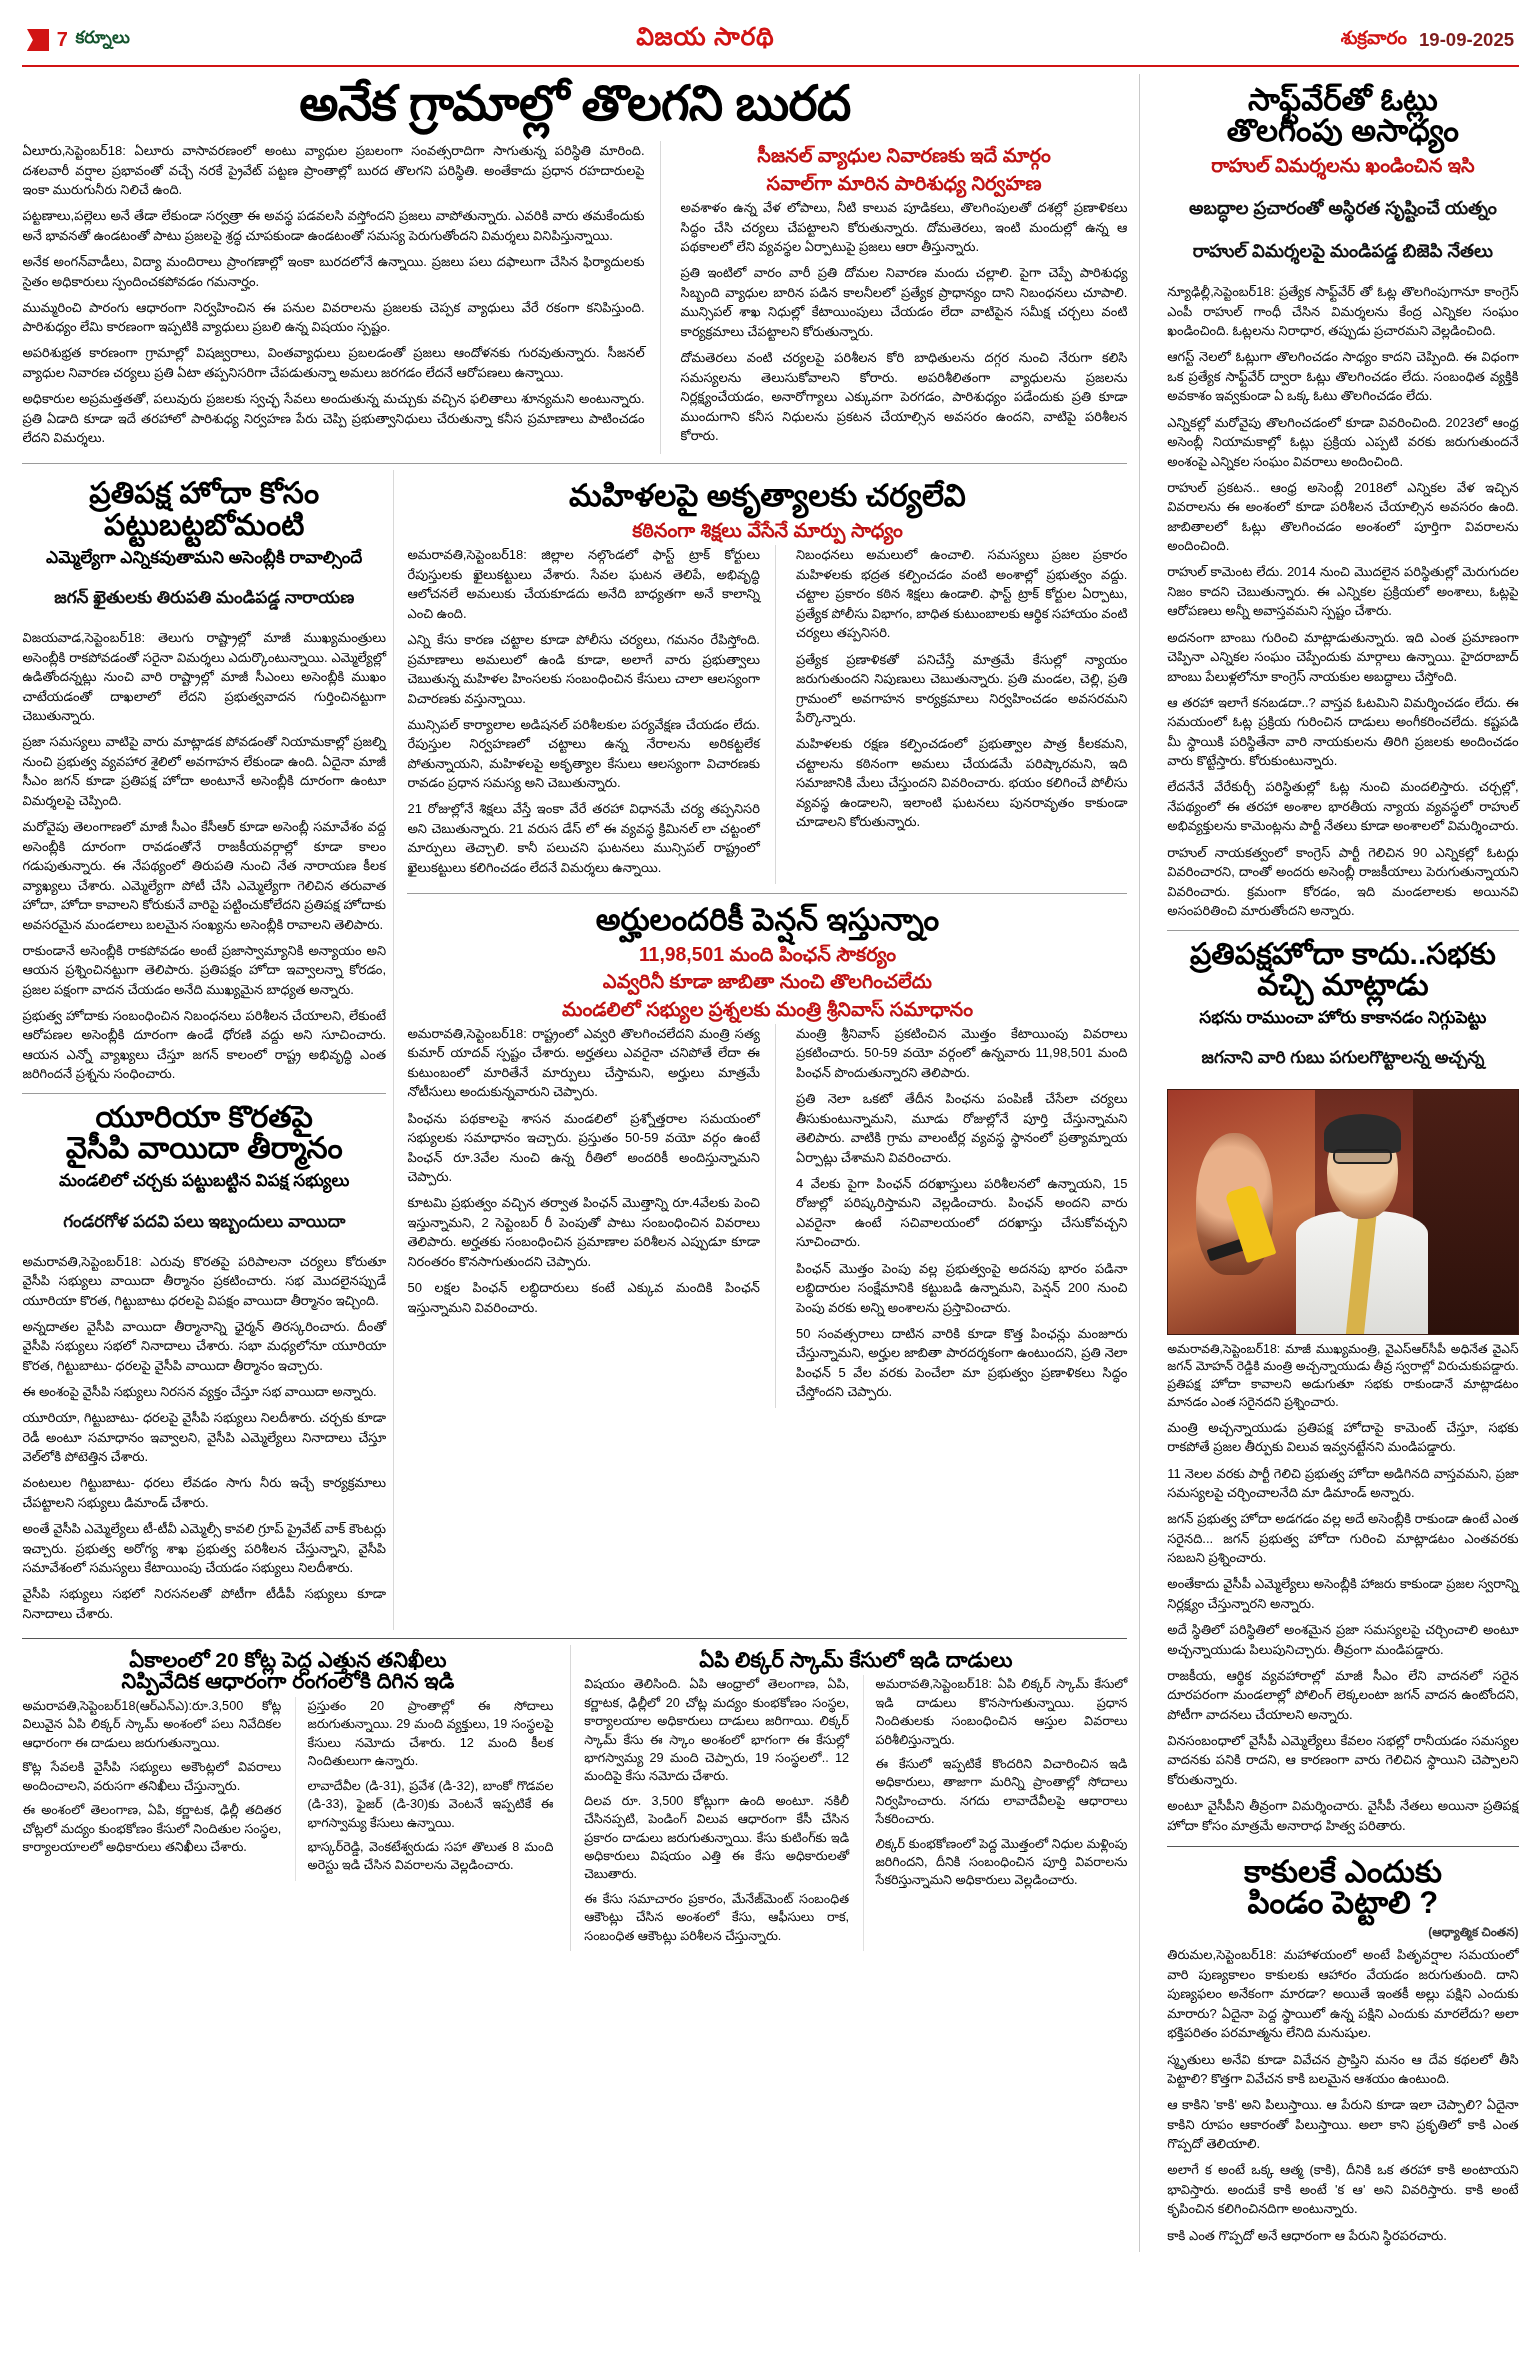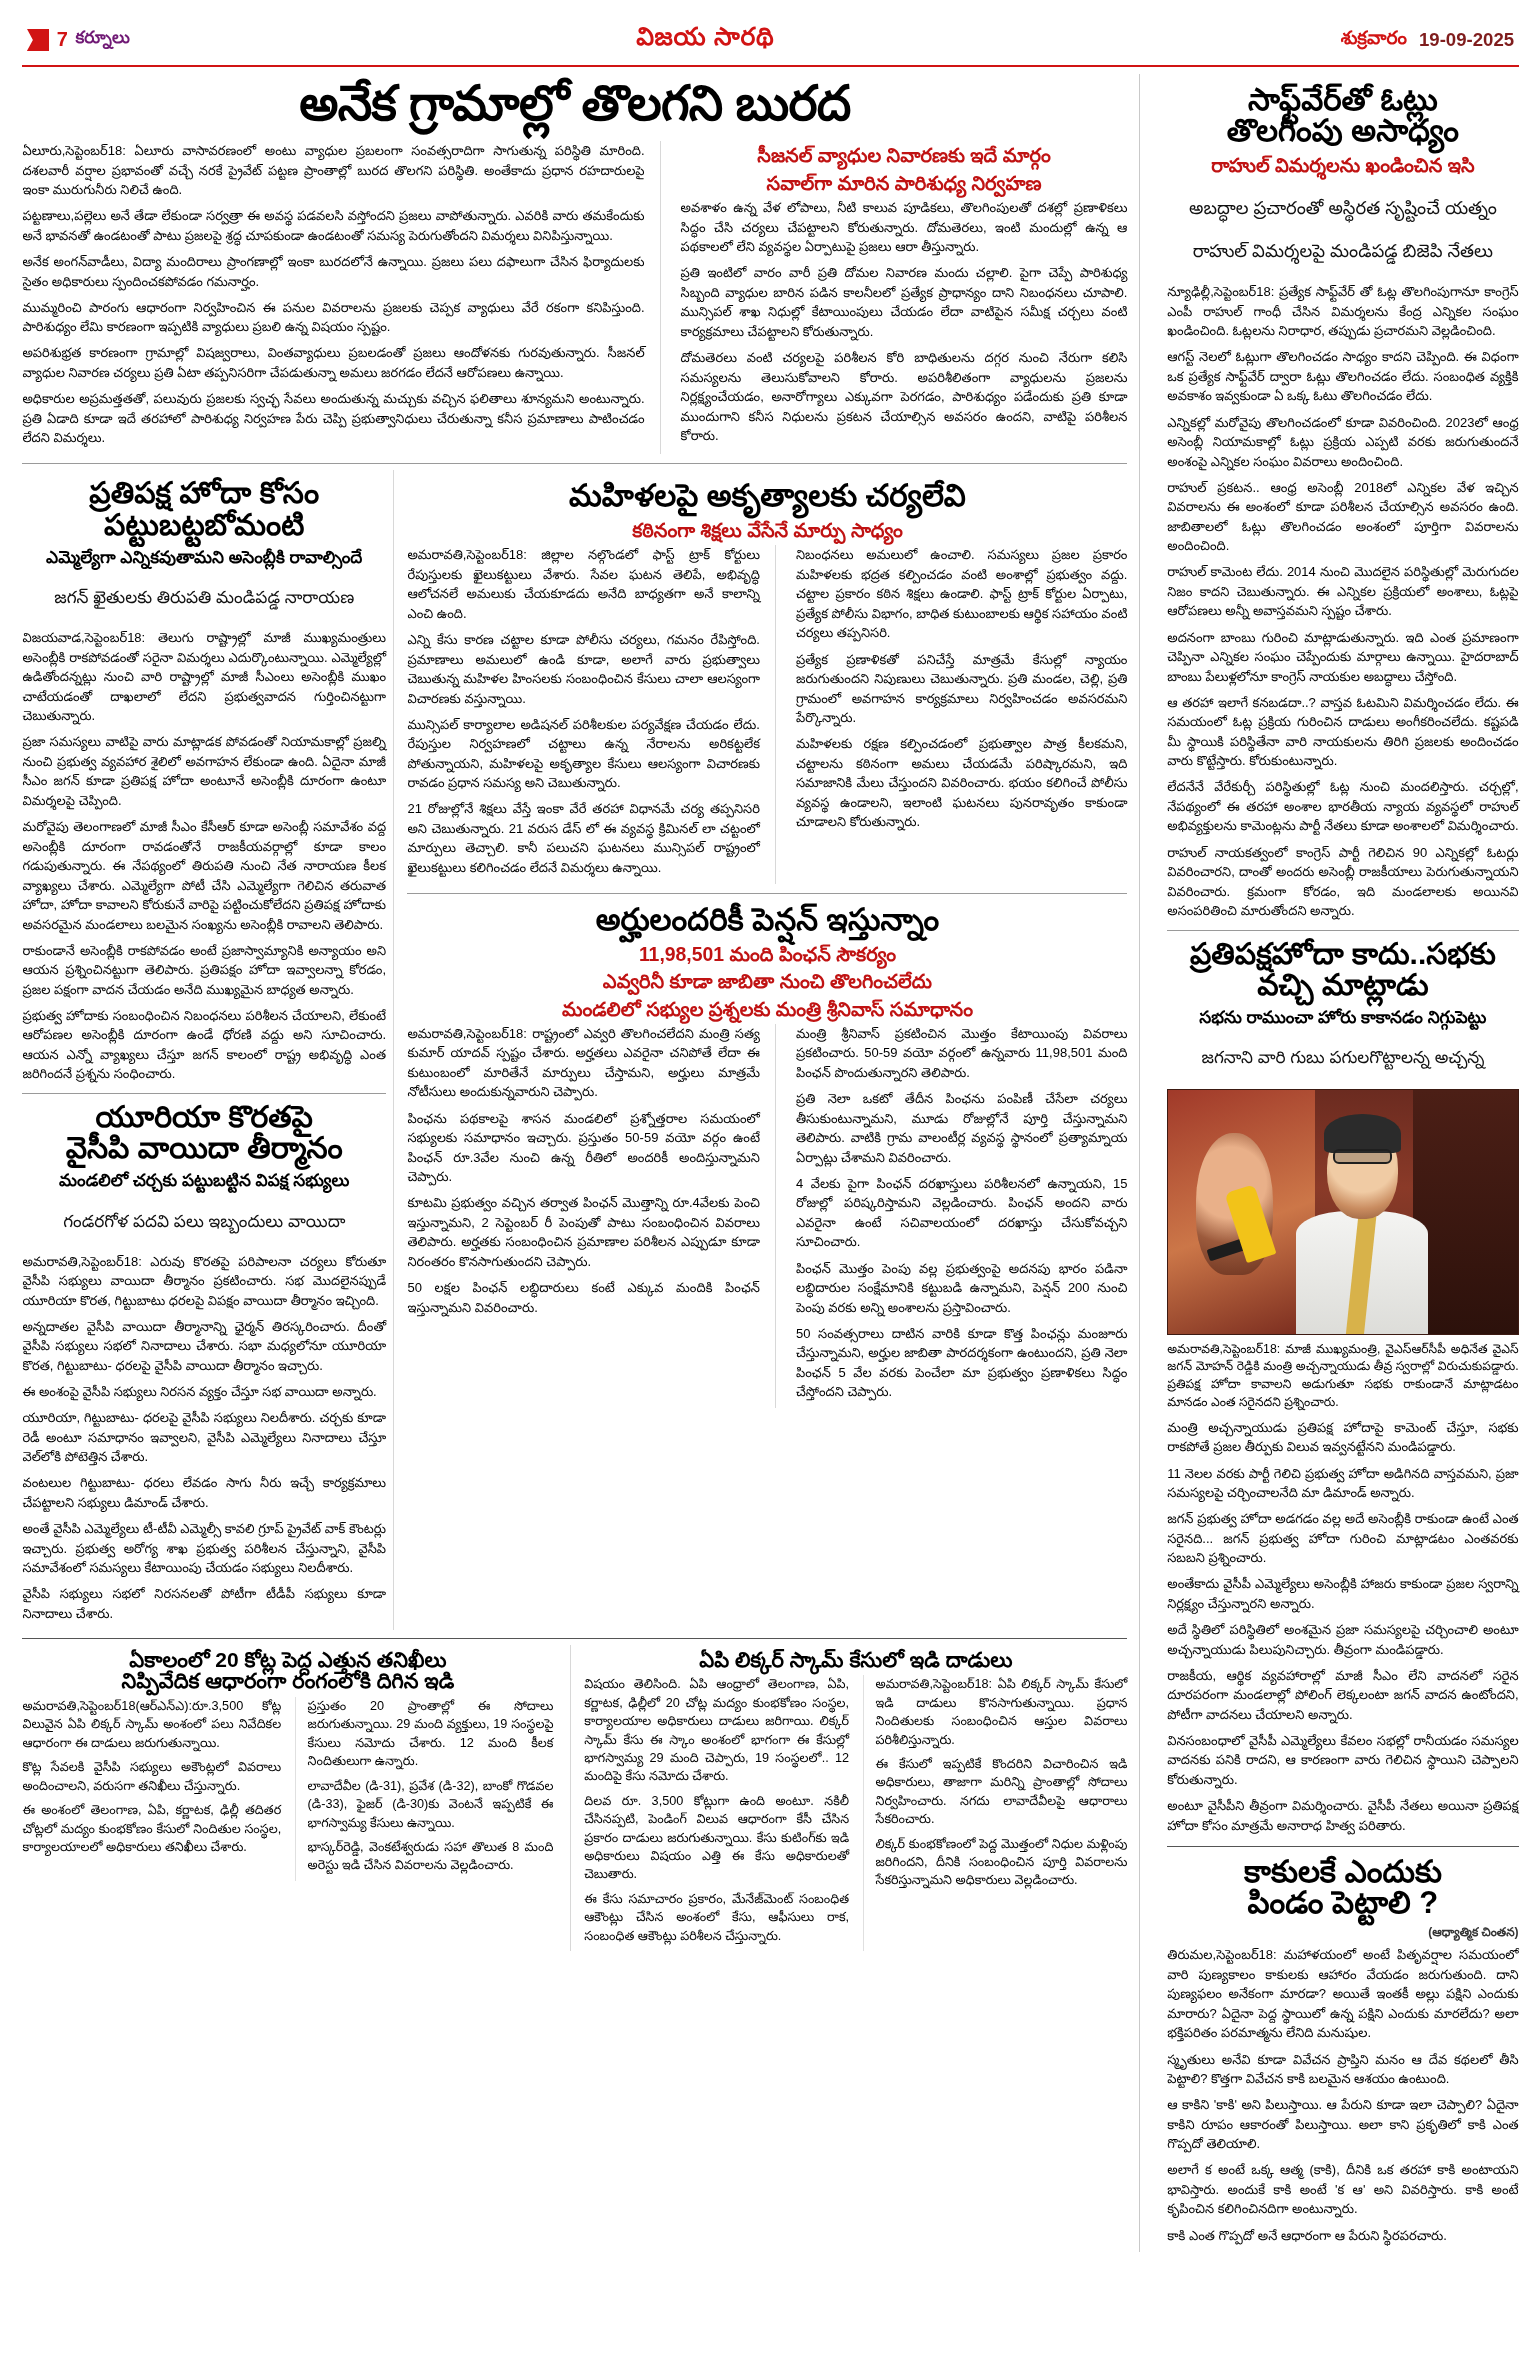--- a/index.html
+++ b/index.html
@@ -37,21 +37,21 @@
     height: 22.4px;
     clip-path: polygon(0 0, 100% 0, 100% 100%, 0 100%, 6px 50%);
   }
   .pagenum {
     color: #d11414;
     font-weight: bold;
     font-size: 20px;
     letter-spacing: 0px;
   }
   .pagelabel {
-    color: #701a75;
+    color: #14532d;
     font-weight: bold;
     font-size: 17px;
   }
   .mast-title {
     color: #d11414;
     font-weight: bold;
     font-size: 25px;
     letter-spacing: 0.7px;
     margin-left: -60px;
   }
@@ -113,21 +113,21 @@
     line-height: 1.25;
     text-align: center;
     font-weight: bold;
     color: #000000;
     margin: 2.2px 0;
   }
   .kicker-dark {
     font-size: 17px;
     line-height: 1.3;
     text-align: center;
-    font-weight: normal;
+    font-weight: bold;
     color: #111;
     margin: 19px 0;
   }
   .kicker-red-big {
     font-size: 19.4px;
     line-height: 1.3;
     text-align: center;
     font-weight: bold;
     color: #c01313;
     margin: 2.2px 0;

